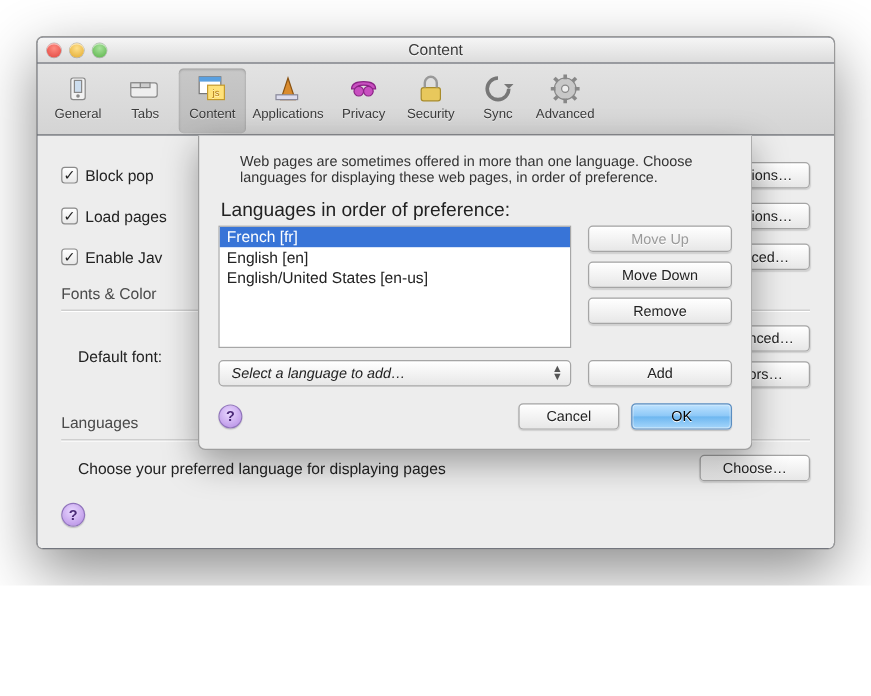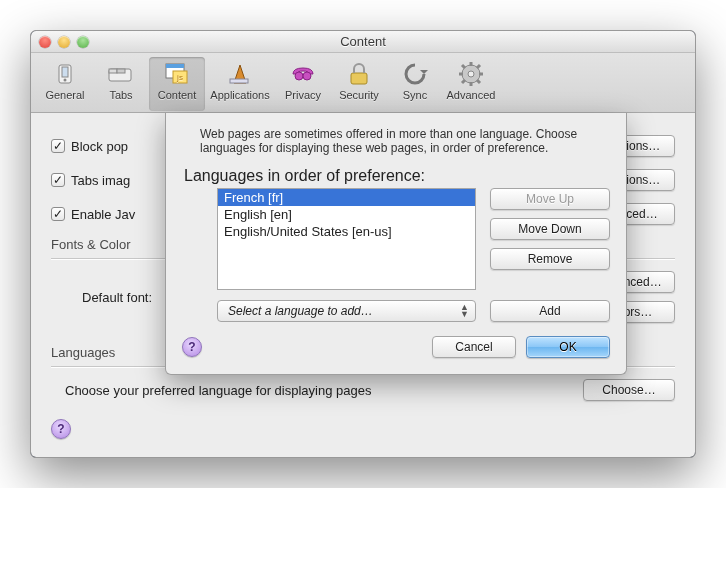--- a/index.html
+++ b/index.html
@@ -162,21 +162,20 @@
   }
   .listbox .item.sel {
     background: #3874d7;
     color: #fff;
   }
   .sheet-grid {
     display: grid;
     grid-template-columns: 1fr 120px;
     gap: 10px 14px;
     align-items: start;
-    margin-left: 35px;
   }
   .sheet-btns {
     display: flex; flex-direction: column; gap: 8px;
   }
   .select {
     height: 22px;
     border: 1px solid #a5a5a5;
     border-radius: 4px;
     background: linear-gradient(#ffffff, #e7e7e7);
     display: flex; align-items: center; justify-content: space-between;
@@ -310,39 +309,39 @@
     <div class="row">
       <div class="chk">✓</div>
       <span>Block pop</span>
       <div class="right-col">
           <div class="btn">xceptions…</div>
         </div>
     </div>
 
     <div class="row">
       <div class="chk">✓</div>
-      <span>Tabs imag</span>
+      <span>Load pages</span>
       <div class="right-col">
           <div class="btn">xceptions…</div>
         </div>
     </div>
 
     <div class="row">
       <div class="chk">✓</div>
       <span>Enable Jav</span>
       <div class="right-col">
           <div class="btn">dvanced…</div>
         </div>
     </div>
 
     <div class="section-hdr">Fonts &amp; Color</div>
     <div class="sep"></div>
 
     <div class="row">
-      <span style="margin-left:31px">Default font:</span>
+      <span style="margin-left:14px">Default font:</span>
       <div class="right-col">
         <div class="btn">Advanced…</div>
         <div class="btn">Colors…</div>
       </div>
     </div>
 
     <div class="section-hdr" style="margin-top:10px">Languages</div>
     <div class="sep"></div>
 
     <div class="row">

